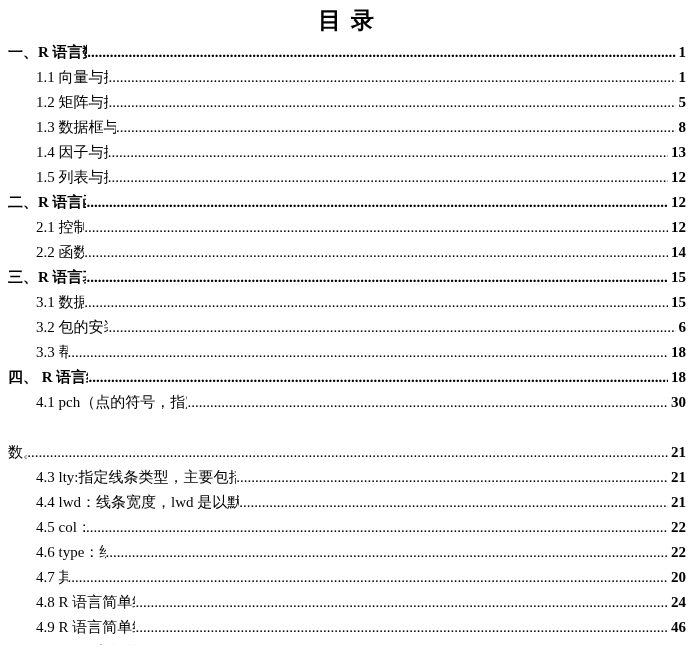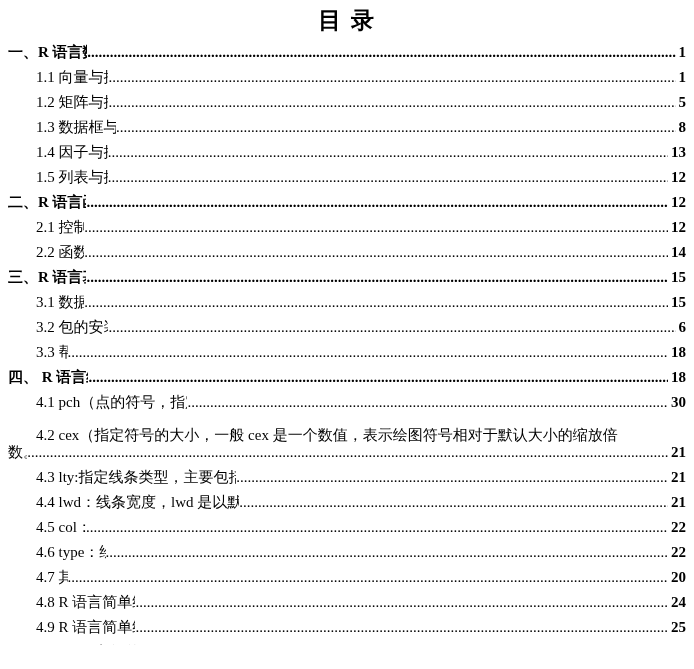--- a/index.html
+++ b/index.html
@@ -131,21 +131,20 @@
     <span class="text">四、 R 语言绘图基础</span>
     <span class="leader"></span>
     <span class="pagenum">18</span>
   </div>
       <div class="row lvl2">
     <span class="text">4.1 pch（点的符号，指定绘制点时使用的符号）</span>
     <span class="leader"></span>
     <span class="pagenum">30</span>
   </div>
       <div class="row lvl2 no-leader">
-    <span class="text">4.2 cex（指定符号的大小，一般 cex 是一个数值，表示绘图符号相对于默认大小的缩放倍</span>
     <span class="leader"></span>
     <span class="pagenum"></span>
   </div>
       <div class="row cont">
     <span class="text">数。</span>
     <span class="leader"></span>
     <span class="pagenum">21</span>
   </div>
       <div class="row lvl2">
     <span class="text">4.3 lty:指定线条类型，主要包括实线、虚线、点线、点划线等 7 种样式</span>
@@ -173,21 +172,21 @@
     <span class="pagenum">20</span>
   </div>
       <div class="row lvl2">
     <span class="text">4.8 R 语言简单绘图—直方图</span>
     <span class="leader"></span>
     <span class="pagenum">24</span>
   </div>
       <div class="row lvl2">
     <span class="text">4.9 R 语言简单绘图—条形图</span>
     <span class="leader"></span>
-    <span class="pagenum">25</span>
+    <span class="pagenum">46</span>
   </div>
       <div class="row lvl2">
     <span class="text">4.10 R 语言简单绘图—散点图</span>
     <span class="leader"></span>
     <span class="pagenum">26</span>
   </div>
       <div class="row lvl2">
     <span class="text">4.11 R 语言简单绘图</span>
     <span class="leader"></span>
     <span class="pagenum"></span>

